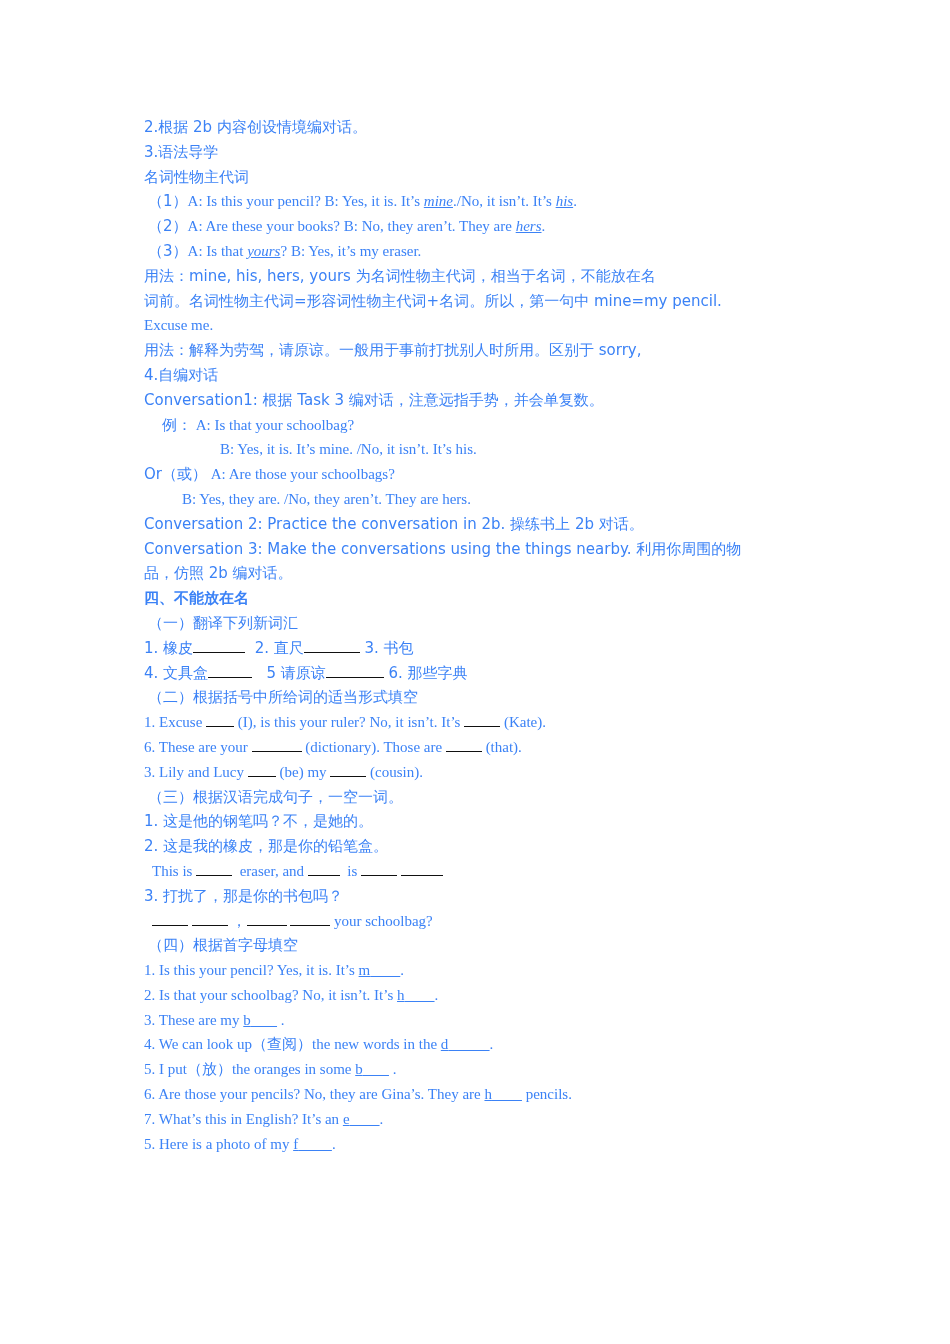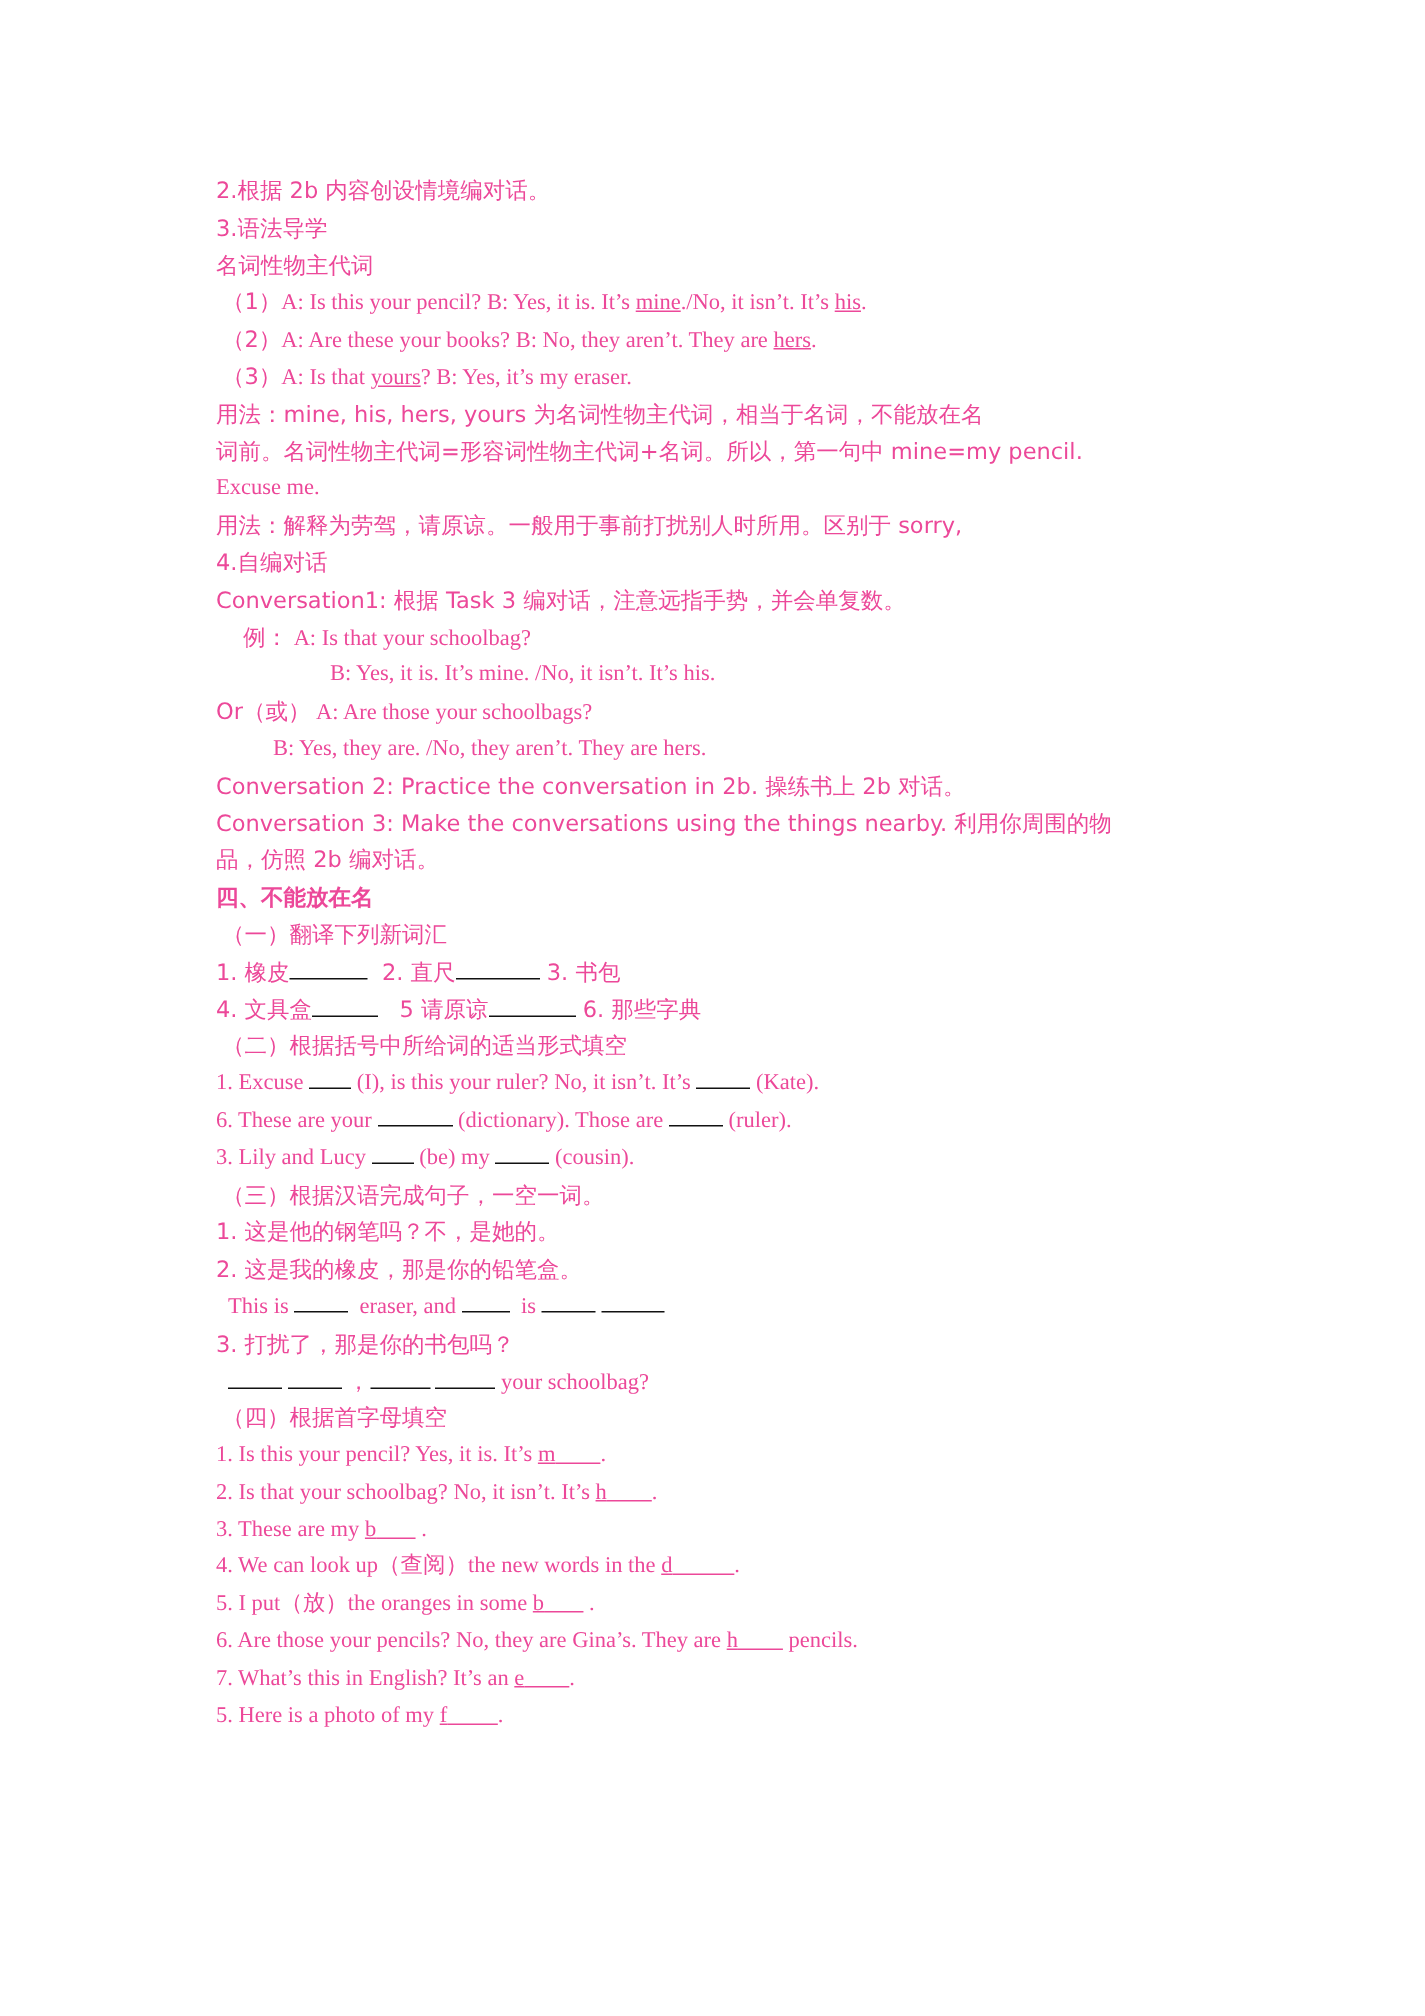--- a/index.html
+++ b/index.html
@@ -1,26 +1,26 @@
 <!DOCTYPE html>
 <html><head>
 <meta charset="utf-8">
 <style>
   html, body { margin: 0; padding: 0; background: #ffffff; }
   body { width: 950px; height: 1344px; position: relative; overflow: hidden; }
   .page {
     position: absolute; left: 144px; top: 115px; width: 640px;
     font-family: "Liberation Serif", "DejaVu Serif", serif;
-    font-size: 15px; color: #ec4899;
+    font-size: 15px; color: #3b82f6;
   }
   .line { height: 24.8px; line-height: 24.8px; white-space: nowrap; }
   .cn { font-family: "DejaVu Sans", "Liberation Sans", sans-serif; font-size: 15px; }
   .bold { font-weight: bold; }
   .u { text-decoration: underline; }
-  .iu { text-decoration: underline; }
+  .iu { text-decoration: underline; font-style: italic; }
   .blank { display: inline-block; border-bottom: 1px solid #111; height: 14px; vertical-align: baseline; }
   .ind1 { padding-left: 4px; }
   .ind2 { padding-left: 18px; }
   .ind3 { padding-left: 76px; }
   .ind4 { padding-left: 38px; }
   .ind5 { padding-left: 24px; }
   .ind6 { padding-left: 8px; }
 </style>
 </head>
 <body>
@@ -69,21 +69,21 @@
   </div>
   <div class="line cn">
     <span>4. 文具盒</span><span class="blank" style="width:44px"></span>&nbsp;&nbsp;&nbsp;<span>5 请原谅</span><span class="blank" style="width:58px"></span>&nbsp;<span>6. 那些字典</span>
   </div>
 
   <div class="line cn ind1">（二）根据括号中所给词的适当形式填空</div>
   <div class="line">
     <span>1. Excuse </span><span class="blank" style="width:28px"></span><span> (I), is this your ruler? No, it isn’t. It’s </span><span class="blank" style="width:36px"></span><span> (Kate).</span>
   </div>
   <div class="line">
-    <span>6. These are your </span><span class="blank" style="width:50px"></span><span> (dictionary). Those are </span><span class="blank" style="width:36px"></span><span> (ruler).</span>
+    <span>6. These are your </span><span class="blank" style="width:50px"></span><span> (dictionary). Those are </span><span class="blank" style="width:36px"></span><span> (that).</span>
   </div>
   <div class="line">
     <span>3. Lily and Lucy </span><span class="blank" style="width:28px"></span><span> (be) my </span><span class="blank" style="width:36px"></span><span> (cousin).</span>
   </div>
 
   <div class="line cn ind1">（三）根据汉语完成句子，一空一词。</div>
   <div class="line cn">1. 这是他的钢笔吗？不，是她的。</div>
   <div class="line cn">2. 这是我的橡皮，那是你的铅笔盒。</div>
   <div class="line ind6">
     <span>This is </span><span class="blank" style="width:36px"></span>&nbsp;<span> eraser, and </span><span class="blank" style="width:32px"></span>&nbsp;<span> is </span><span class="blank" style="width:36px"></span>&nbsp;<span class="blank" style="width:42px"></span>

